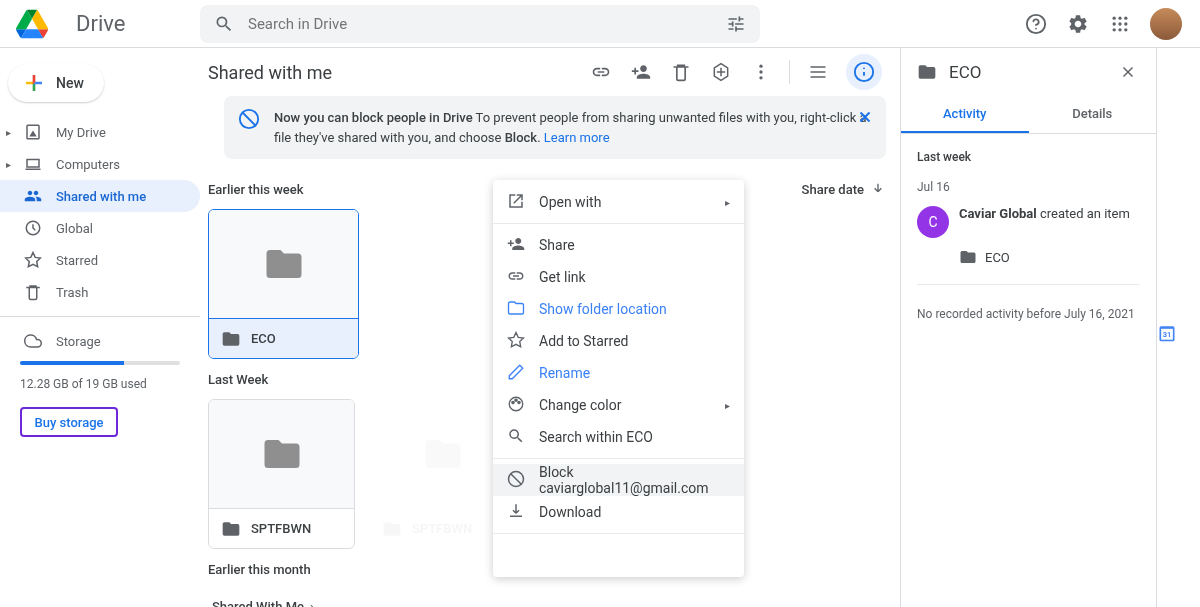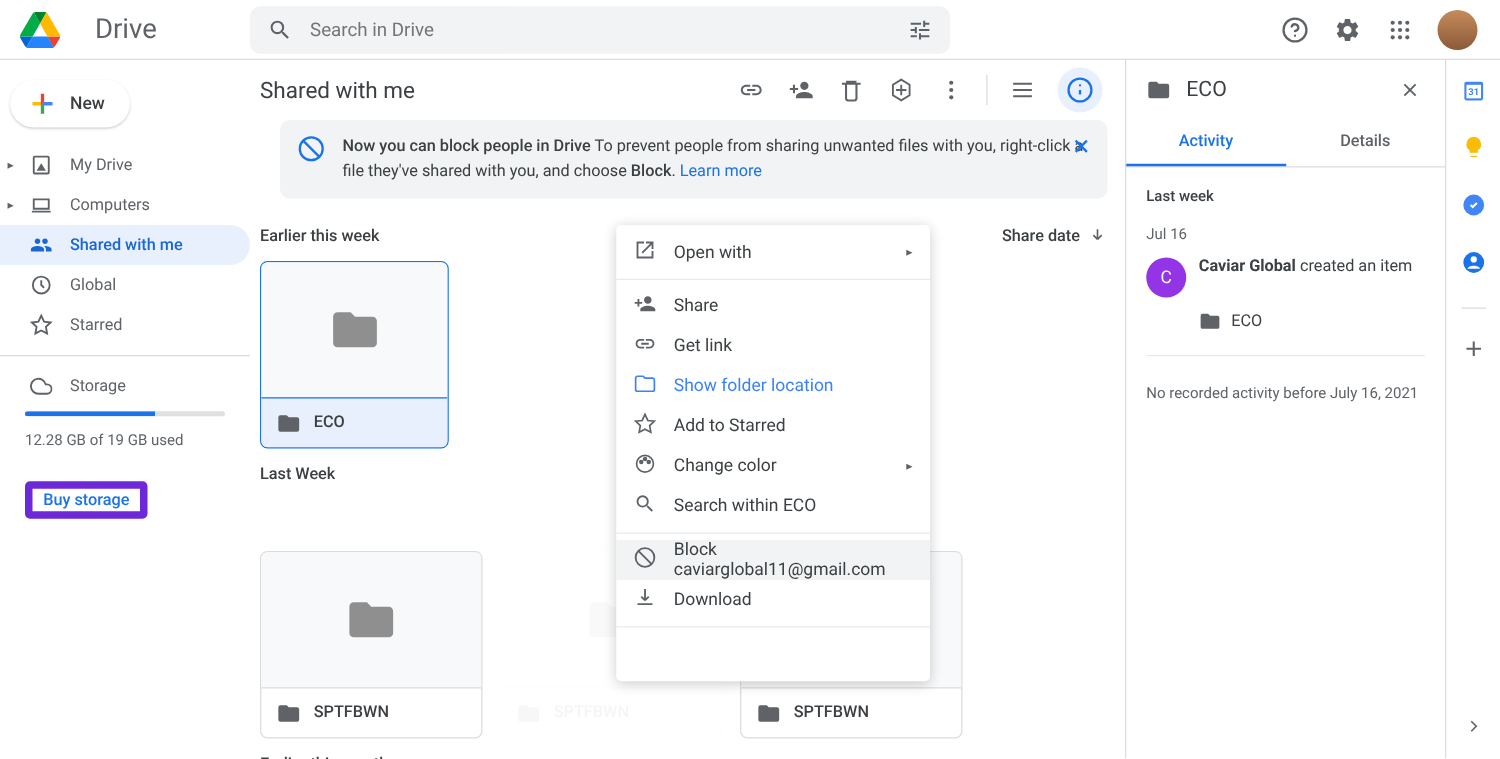--- a/index.html
+++ b/index.html
@@ -21,21 +21,21 @@
     
     
     .sidebar { width: 200px; padding: 8px 0; }
     .new-btn { margin: 8px 0 14px 8px; width: 96px; height: 38px; border-radius: 24px; box-shadow: 0 1px 2px rgba(0,0,0,.2); display: flex; align-items: center; gap: 10px; padding: 0 14px; background: #fff; }
     .nav-item { display: flex; align-items: center; gap: 14px; height: 32px; padding-left: 24px; font-size: 13px; color: #5f6368; border-radius: 0 16px 16px 0; cursor: pointer; position: relative; }
     .nav-item.active { background: #e8f0fe; color: #1967d2; font-weight: 500; }
     .nav-item .expand { position: absolute; left: 6px; font-size: 10px; color: #5f6368; }
     .storage-bar { margin: 4px 20px; height: 4px; background: #e0e0e0; border-radius: 2px; overflow: hidden; }
     .storage-fill { height: 100%; width: 65%; background: #1a73e8; }
     .storage-txt { font-size: 12px; color: #5f6368; padding: 8px 20px; }
-    .buy-btn { margin: 18px 20px; border: 6px solid #6d28d9; border-radius: 4px; height: 30px; display: flex; align-items: center; justify-content: center; font-size: 13px; color: #1a73e8; font-weight: 500; width: 98px; }
+    .buy-btn { margin: 8px 20px; border: 2px solid #6d28d9; border-radius: 4px; height: 30px; display: flex; align-items: center; justify-content: center; font-size: 13px; color: #1a73e8; font-weight: 500; width: 98px; }
     
     
     .content { flex: 1; display: flex; flex-direction: column; overflow: hidden; position: relative; }
     .content-hdr { display: flex; align-items: center; height: 48px; padding: 0 8px; }
     .page-title { font-size: 18px; color: #3c4043; }
     .toolbar { margin-left: auto; display: flex; align-items: center; gap: 16px; padding-right: 10px; }
     .toolbar .divider { width: 1px; height: 24px; background: #dadce0; }
     .info-btn-active { width: 36px; height: 36px; border-radius: 50%; background: #e8f0fe; display: flex; align-items: center; justify-content: center; }
     
     .banner { margin: 0 14px 10px 24px; background: #f1f3f4; border-radius: 8px; padding: 12px 14px; display: flex; gap: 14px; position: relative; }
@@ -43,21 +43,21 @@
     .banner-txt { font-size: 13px; color: #3c4043; line-height: 1.5; }
     .banner-txt b { font-weight: 500; }
     .banner-close { position: absolute; right: 12px; top: 12px; color: #1a73e8; cursor: pointer; }
     .link { color: #1a73e8; }
     
     .file-area { flex: 1; overflow-y: auto; padding: 0 14px 0 8px; position: relative; }
     .section-hdr { display: flex; align-items: center; height: 40px; font-size: 13px; color: #3c4043; font-weight: 500; }
     .sort { margin-left: auto; display: flex; align-items: center; gap: 6px; font-size: 13px; color: #3c4043; }
     .cards { display: flex; gap: 14px; flex-wrap: wrap; }
     .card { width: 151px; height: 150px; border: 1px solid #dadce0; border-radius: 6px; display: flex; flex-direction: column; overflow: hidden; }
-    .card-lg { width: 178px; margin-top: 42px; }
+    .card-lg { width: 147px; }
     .card.selected { border-color: #1a73e8; }
     .card-preview { flex: 1; background: #f8f9fa; display: flex; align-items: center; justify-content: center; }
     .card-foot { height: 40px; border-top: 1px solid #dadce0; display: flex; align-items: center; gap: 10px; padding: 0 12px; }
     .card.selected .card-foot { background: #e8f0fe; border-top-color: #1a73e8; }
     .card-name { font-size: 13px; color: #3c4043; font-weight: 500; }
     .folder-lg { color: #8f8f8f; }
     
     .breadcrumb { display: flex; align-items: center; gap: 6px; font-size: 13px; color: #3c4043; padding: 10px 0 6px 4px; font-weight: 500; }
     
     
@@ -80,21 +80,21 @@
     .activity-date-hdr { font-size: 12px; font-weight: 500; color: #3c4043; padding: 4px 0; }
     .activity-row { padding: 12px 0 18px; border-bottom: 1px solid #e8eaed; }
     .activity-date { font-size: 12px; color: #5f6368; }
     .activity-user { display: flex; gap: 10px; margin-top: 12px; }
     .user-avatar { width: 32px; height: 32px; border-radius: 50%; background: #9334e6; color: #fff; display: flex; align-items: center; justify-content: center; font-size: 14px; }
     .activity-txt { font-size: 13px; color: #3c4043; }
     .activity-file { display: flex; align-items: center; gap: 8px; margin-top: 10px; margin-left: 42px; font-size: 13px; color: #3c4043; }
     .no-activity { font-size: 12px; color: #5f6368; padding: 22px 0; }
     
     
-    .side-panel { width: 44px; border-left: 1px solid #dadce0; display: flex; flex-direction: column; align-items: center; padding-top: 14px; gap: 22px; }
+    .side-panel { width: 44px; border-left: 1px solid #dadce0; display: flex; flex-direction: row; align-items: center; padding-top: 14px; gap: 22px; }
     .side-icon { width: 20px; height: 20px; }
     .side-panel .expand-btn { margin-top: auto; margin-bottom: 14px; }
     
     
     ::-webkit-scrollbar { width: 10px; }
     ::-webkit-scrollbar-thumb { background: #dadce0; border-radius: 5px; }
   </style>
 </head>
 <body>
 
@@ -193,20 +193,26 @@
           <path d="M12 7v5l3 3"></path>
         </svg>
         <span>Global</span>
       </div>
     <div class="nav-item">
         <svg width="18" height="18" viewBox="0 0 24 24" fill="none" stroke="#5f6368" stroke-width="2">
           <polygon points="12 2 15 8.5 22 9.3 17 14 18.2 21 12 17.8 5.8 21 7 14 2 9.3 9 8.5"></polygon>
         </svg>
         <span>Starred</span>
       </div>
+    <div class="nav-item">
+        <svg width="18" height="18" viewBox="0 0 24 24" fill="none" stroke="#5f6368" stroke-width="2">
+          <path d="M3 6h18M8 6V4h8v2m-9 0v14a2 2 0 0 0 2 2h6a2 2 0 0 0 2-2V6"></path>
+        </svg>
+        <span>Trash</span>
+      </div>
     <div style="height:1px;background:#dadce0;margin:8px 0;"></div>
     <div class="nav-item">
         <svg width="18" height="18" viewBox="0 0 24 24" fill="none" stroke="#5f6368" stroke-width="2">
           <path d="M18 10h-1.26A8 8 0 1 0 9 20h9a5 5 0 0 0 0-10z"></path>
         </svg>
         <span>Storage</span>
       </div>
     <div class="storage-bar">
         <div class="storage-fill"></div>
       </div>
@@ -381,20 +387,26 @@
           <span><svg width="18" height="18" viewBox="0 0 24 24" fill="none" stroke="currentColor" stroke-width="1.8">
               <path d="M10 4H4a2 2 0 0 0-2 2v12a2 2 0 0 0 2 2h16a2 2 0 0 0 2-2V8a2 2 0 0 0-2-2h-8l-2-2z"></path>
             </svg></span>
           <span>Show folder location</span>
         </div>
         <div class="menu-item">
           <span><svg width="18" height="18" viewBox="0 0 24 24" fill="none" stroke="#5f6368" stroke-width="1.8">
               <polygon points="12 2 15 8.5 22 9.3 17 14 18.2 21 12 17.8 5.8 21 7 14 2 9.3 9 8.5"></polygon>
             </svg></span>
           <span>Add to Starred</span>
+        </div>
+        <div class="menu-item disabled">
+          <span><svg width="18" height="18" viewBox="0 0 24 24" fill="none" stroke="currentColor" stroke-width="1.8">
+              <path d="M17 3l4 4L7 21H3v-4L17 3z"></path>
+            </svg></span>
+          <span>Rename</span>
         </div>
         <div class="menu-item">
           <span><svg width="18" height="18" viewBox="0 0 24 24" fill="none" stroke="#5f6368" stroke-width="1.8">
               <circle cx="12" cy="12" r="9"></circle>
               <circle cx="8" cy="10" r="1.5" fill="#5f6368"></circle>
               <circle cx="12" cy="7" r="1.5" fill="#5f6368"></circle>
               <circle cx="16" cy="10" r="1.5" fill="#5f6368"></circle>
             </svg></span>
           <span>Change color</span>
           <span class="arrow">▸</span>

